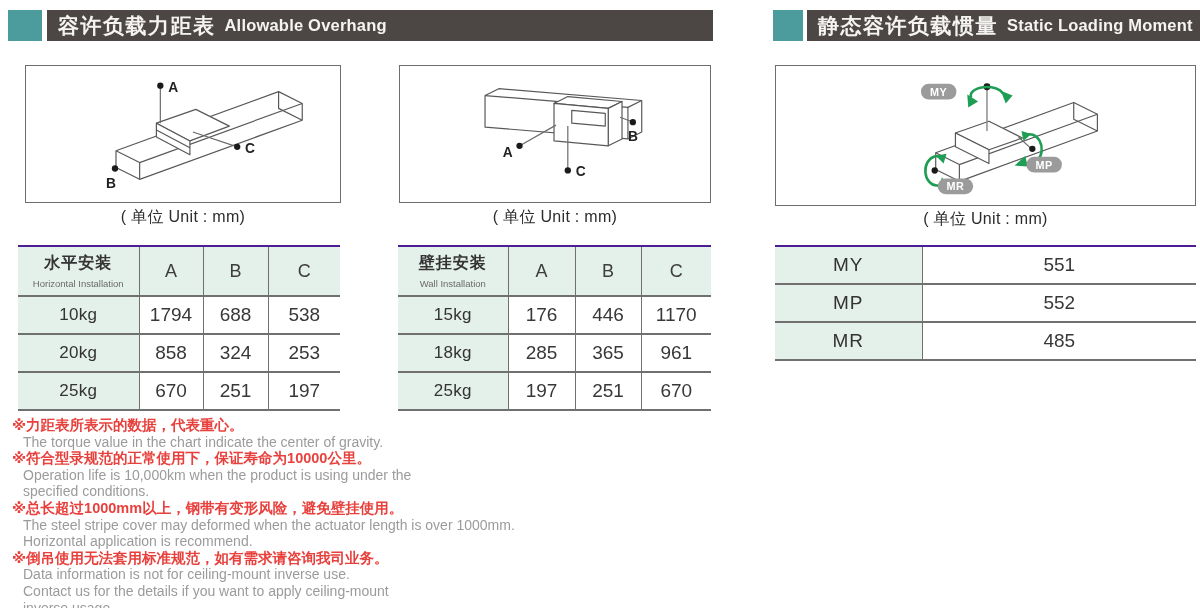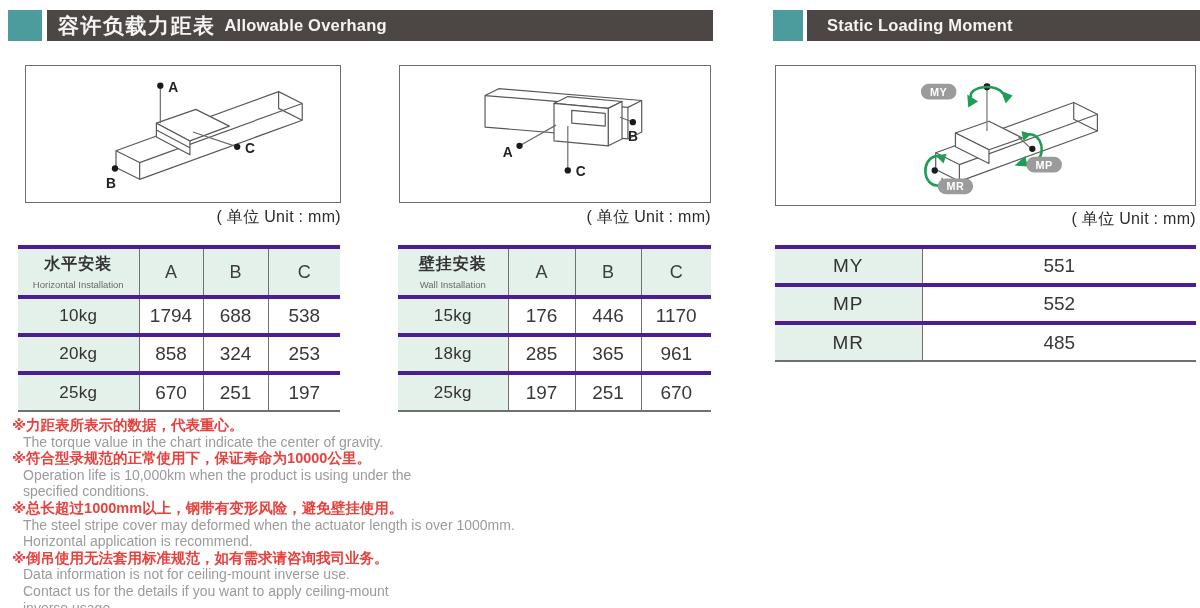--- a/index.html
+++ b/index.html
@@ -23,25 +23,25 @@
   .slider { fill:#ffffff; stroke:#585858; stroke-width:1.2; stroke-linejoin:round; }
   .lbl-line { stroke:#6a6a6a; stroke-width:1.2; fill:none; }
   .axis-line { stroke:#8d8d8d; stroke-width:1.5; fill:none; }
   .pt { fill:#1a1a1a; }
   .pt-lbl { font-family:"Liberation Sans",sans-serif; font-size:14px; font-weight:bold; fill:#222; }
   .garc { fill:none; stroke:#1e9e54; stroke-width:2.6; }
   .ghead { fill:#1e9e54; stroke:none; }
   .badge { fill:#9b9b9b; }
   .badge-txt { font-family:"Liberation Sans",sans-serif; font-size:11px; font-weight:bold; fill:#ffffff; letter-spacing:0.5px; text-anchor:middle; }
   
-  .unit-note { position:absolute; text-align:right; font-size:16px; color:#2c2c2c; letter-spacing:0.3px; }
+  .unit-note { position:absolute; text-align:center; font-size:16px; color:#2c2c2c; letter-spacing:0.3px; }
   
   table.dtable { position:absolute; top:245px; border-collapse:collapse; table-layout:fixed; }
   .dtable th, .dtable td {
-    border-top:4px solid #4c1d95; border-bottom:2px solid #707070;
+    border-top:2px solid #4c1d95; border-bottom:2px solid #707070;
     text-align:center; vertical-align:middle; padding:0; font-weight:normal;
   }
   .dtable td + td, .dtable th + th { border-left:1px solid #707070; }
   .hrow { height:50px; }
   .drow { height:38px; }
   .mint { background:#e4f0ea; }
   .colhead { font-size:18px; color:#3d3d3d; }
   .c-zh { display:block; font-size:16px; font-weight:bold; color:#333; letter-spacing:1px; }
   .c-en { display:block; font-size:9.5px; color:#6b6b6b; margin-top:4px; }
   .load { font-size:17px; color:#333; font-weight:bold; letter-spacing:0.3px; }
@@ -59,20 +59,21 @@
 <div class="canvas">
 
   <div class="hdr-sq" style="left:8px; top:10px; width:34px; height:31px;"></div>
   <div class="hdr-bar" style="left:47px; top:10px; width:666px; height:31px;">
     <span class="hdr-zh">容许负载力距表</span>
     <span class="hdr-en">Allowable Overhang</span>
   </div>
 
   <div class="hdr-sq" style="left:773px; top:10px; width:30px; height:31px;"></div>
   <div class="hdr-bar" style="left:807px; top:10px; width:393px; height:31px;">
+    <span class="hdr-zh">静态容许负载惯量</span>
     <span class="hdr-en">Static Loading Moment</span>
   </div>
 
   <div class="dbox" style="left:25px; top:65px; width:316px; height:138px;">
     <svg viewBox="0 0 316 138">
       <path class="rail" d="M90,86 L255,26 L279,38 L279,55 L114,115 L90,103 Z"></path>
       <path class="rail" d="M90,86 L114,98 L114,115"></path>
       <path class="rail" d="M114,98 L279,38"></path>
       <path class="rail" d="M255,26 L255,43 L279,55"></path>
       <path class="slider" d="M131,58 L171,44 L205,61 L165,76 Z"></path>

